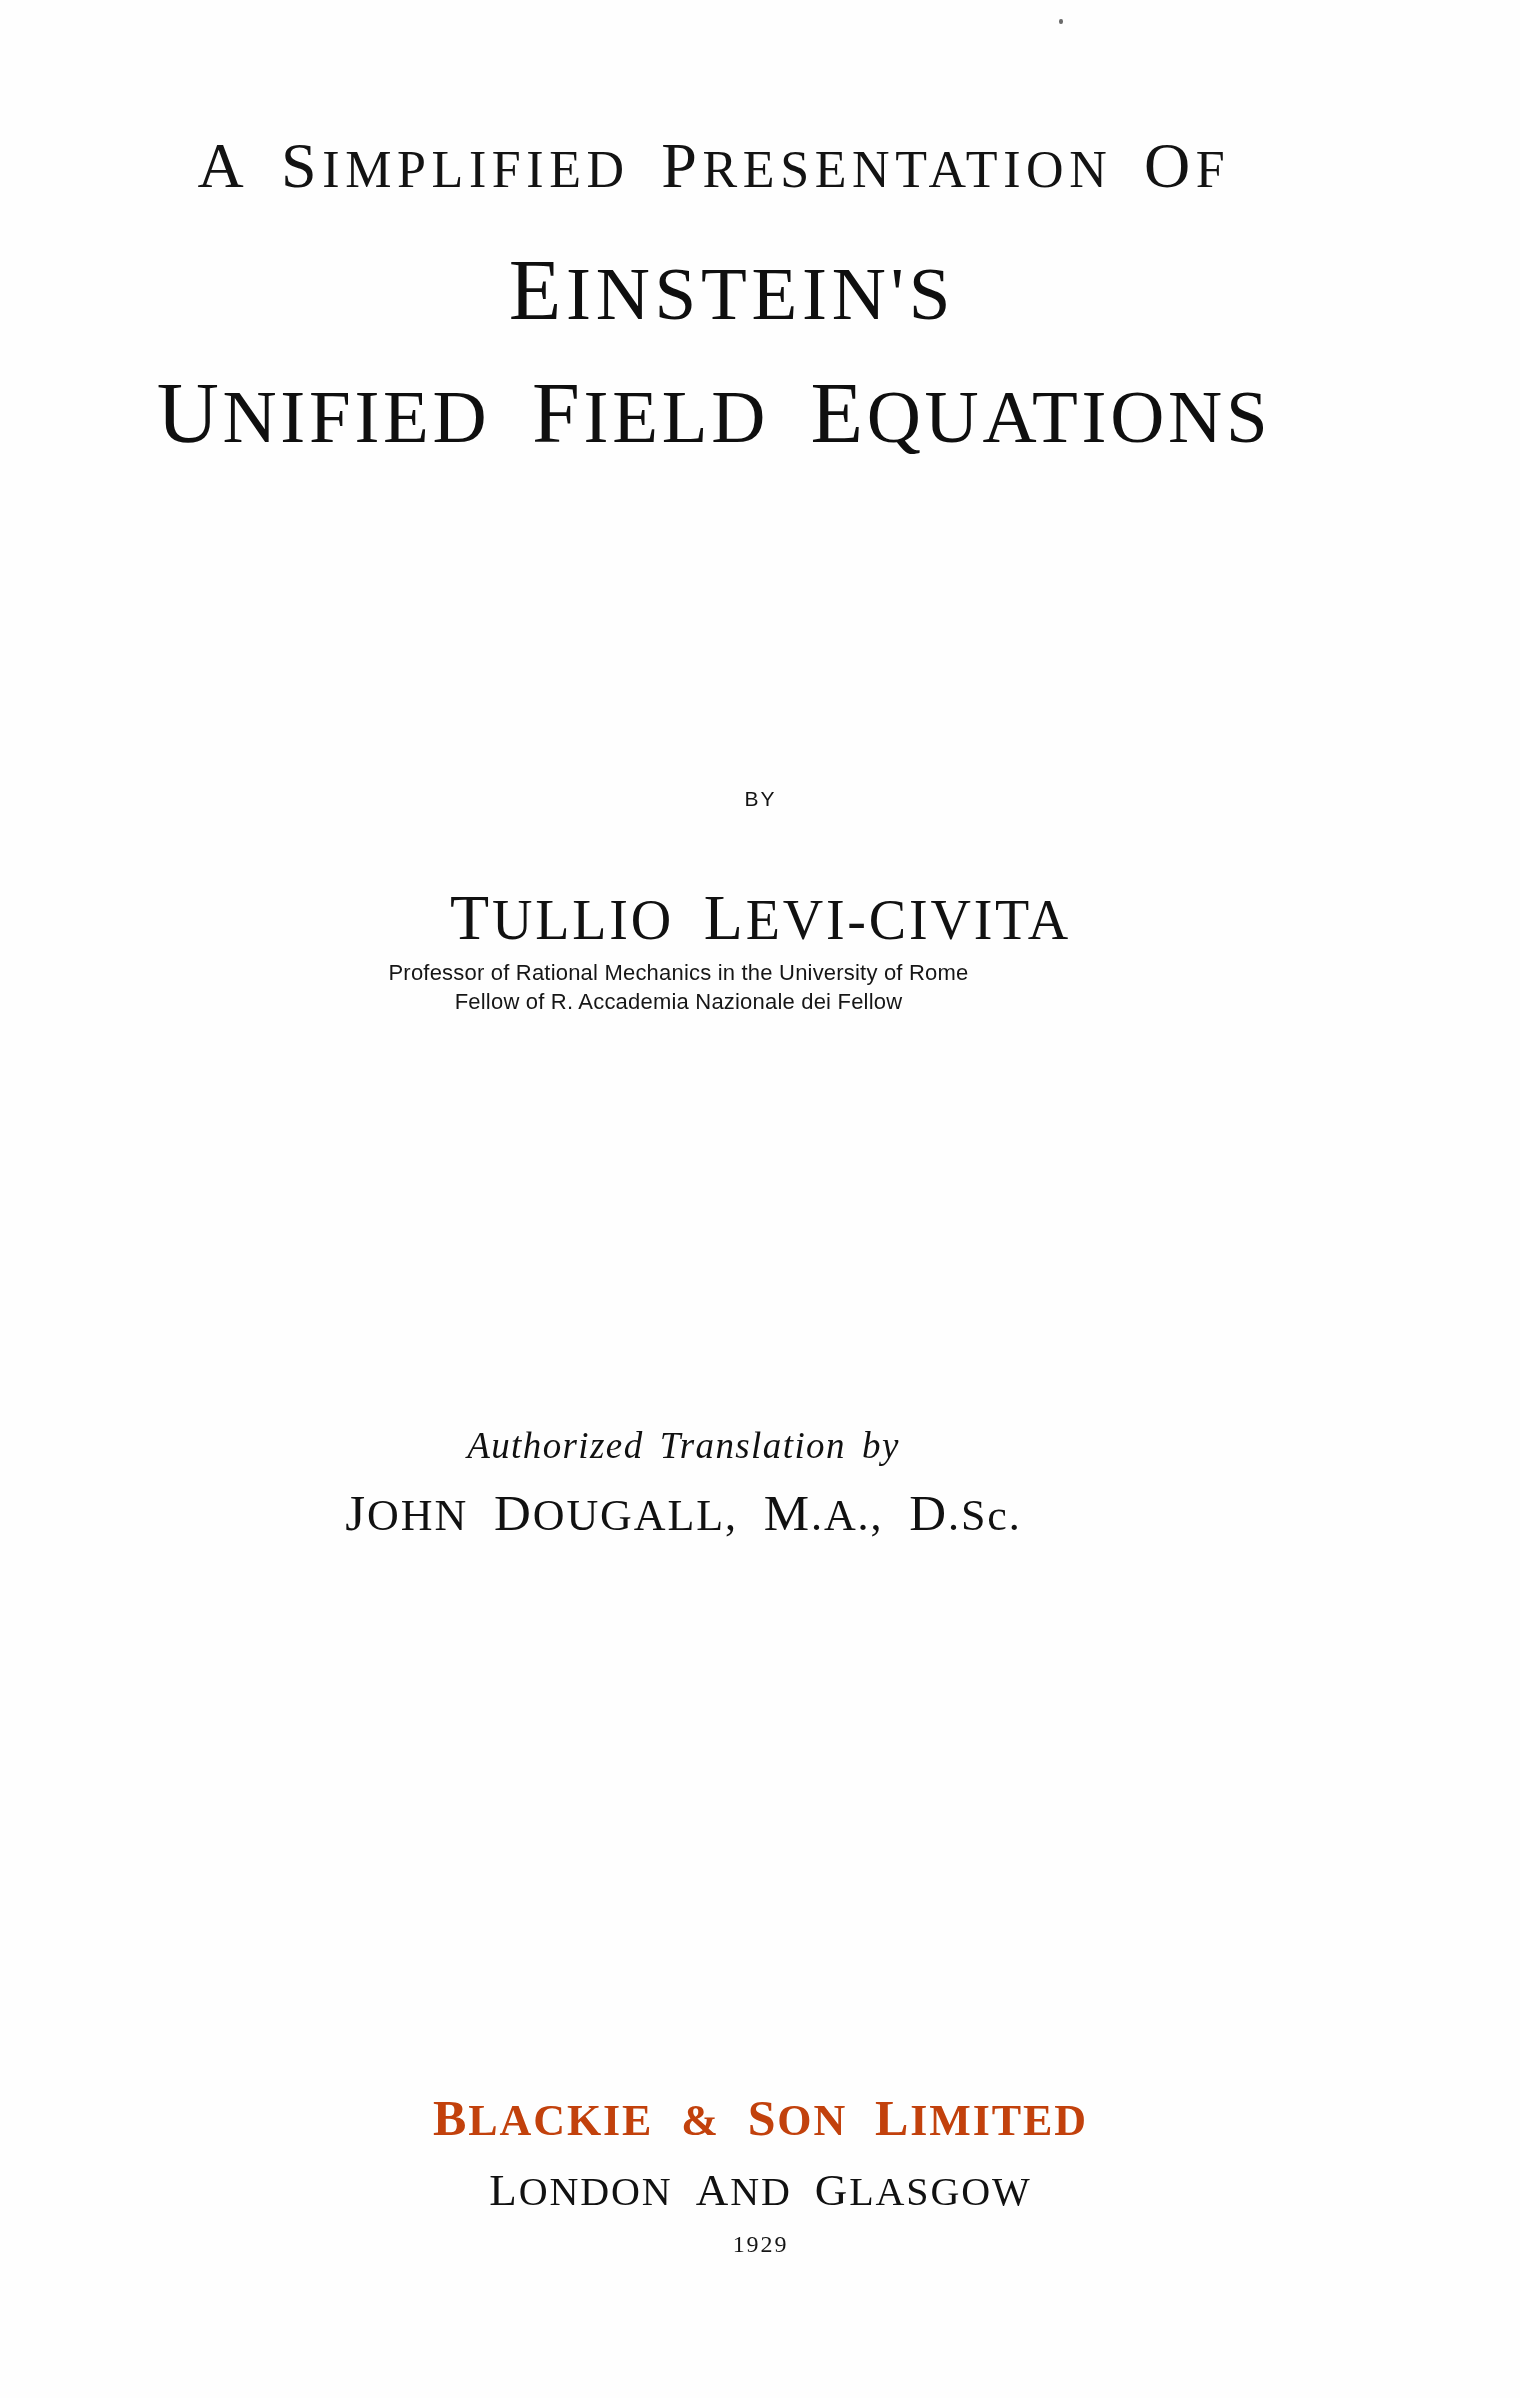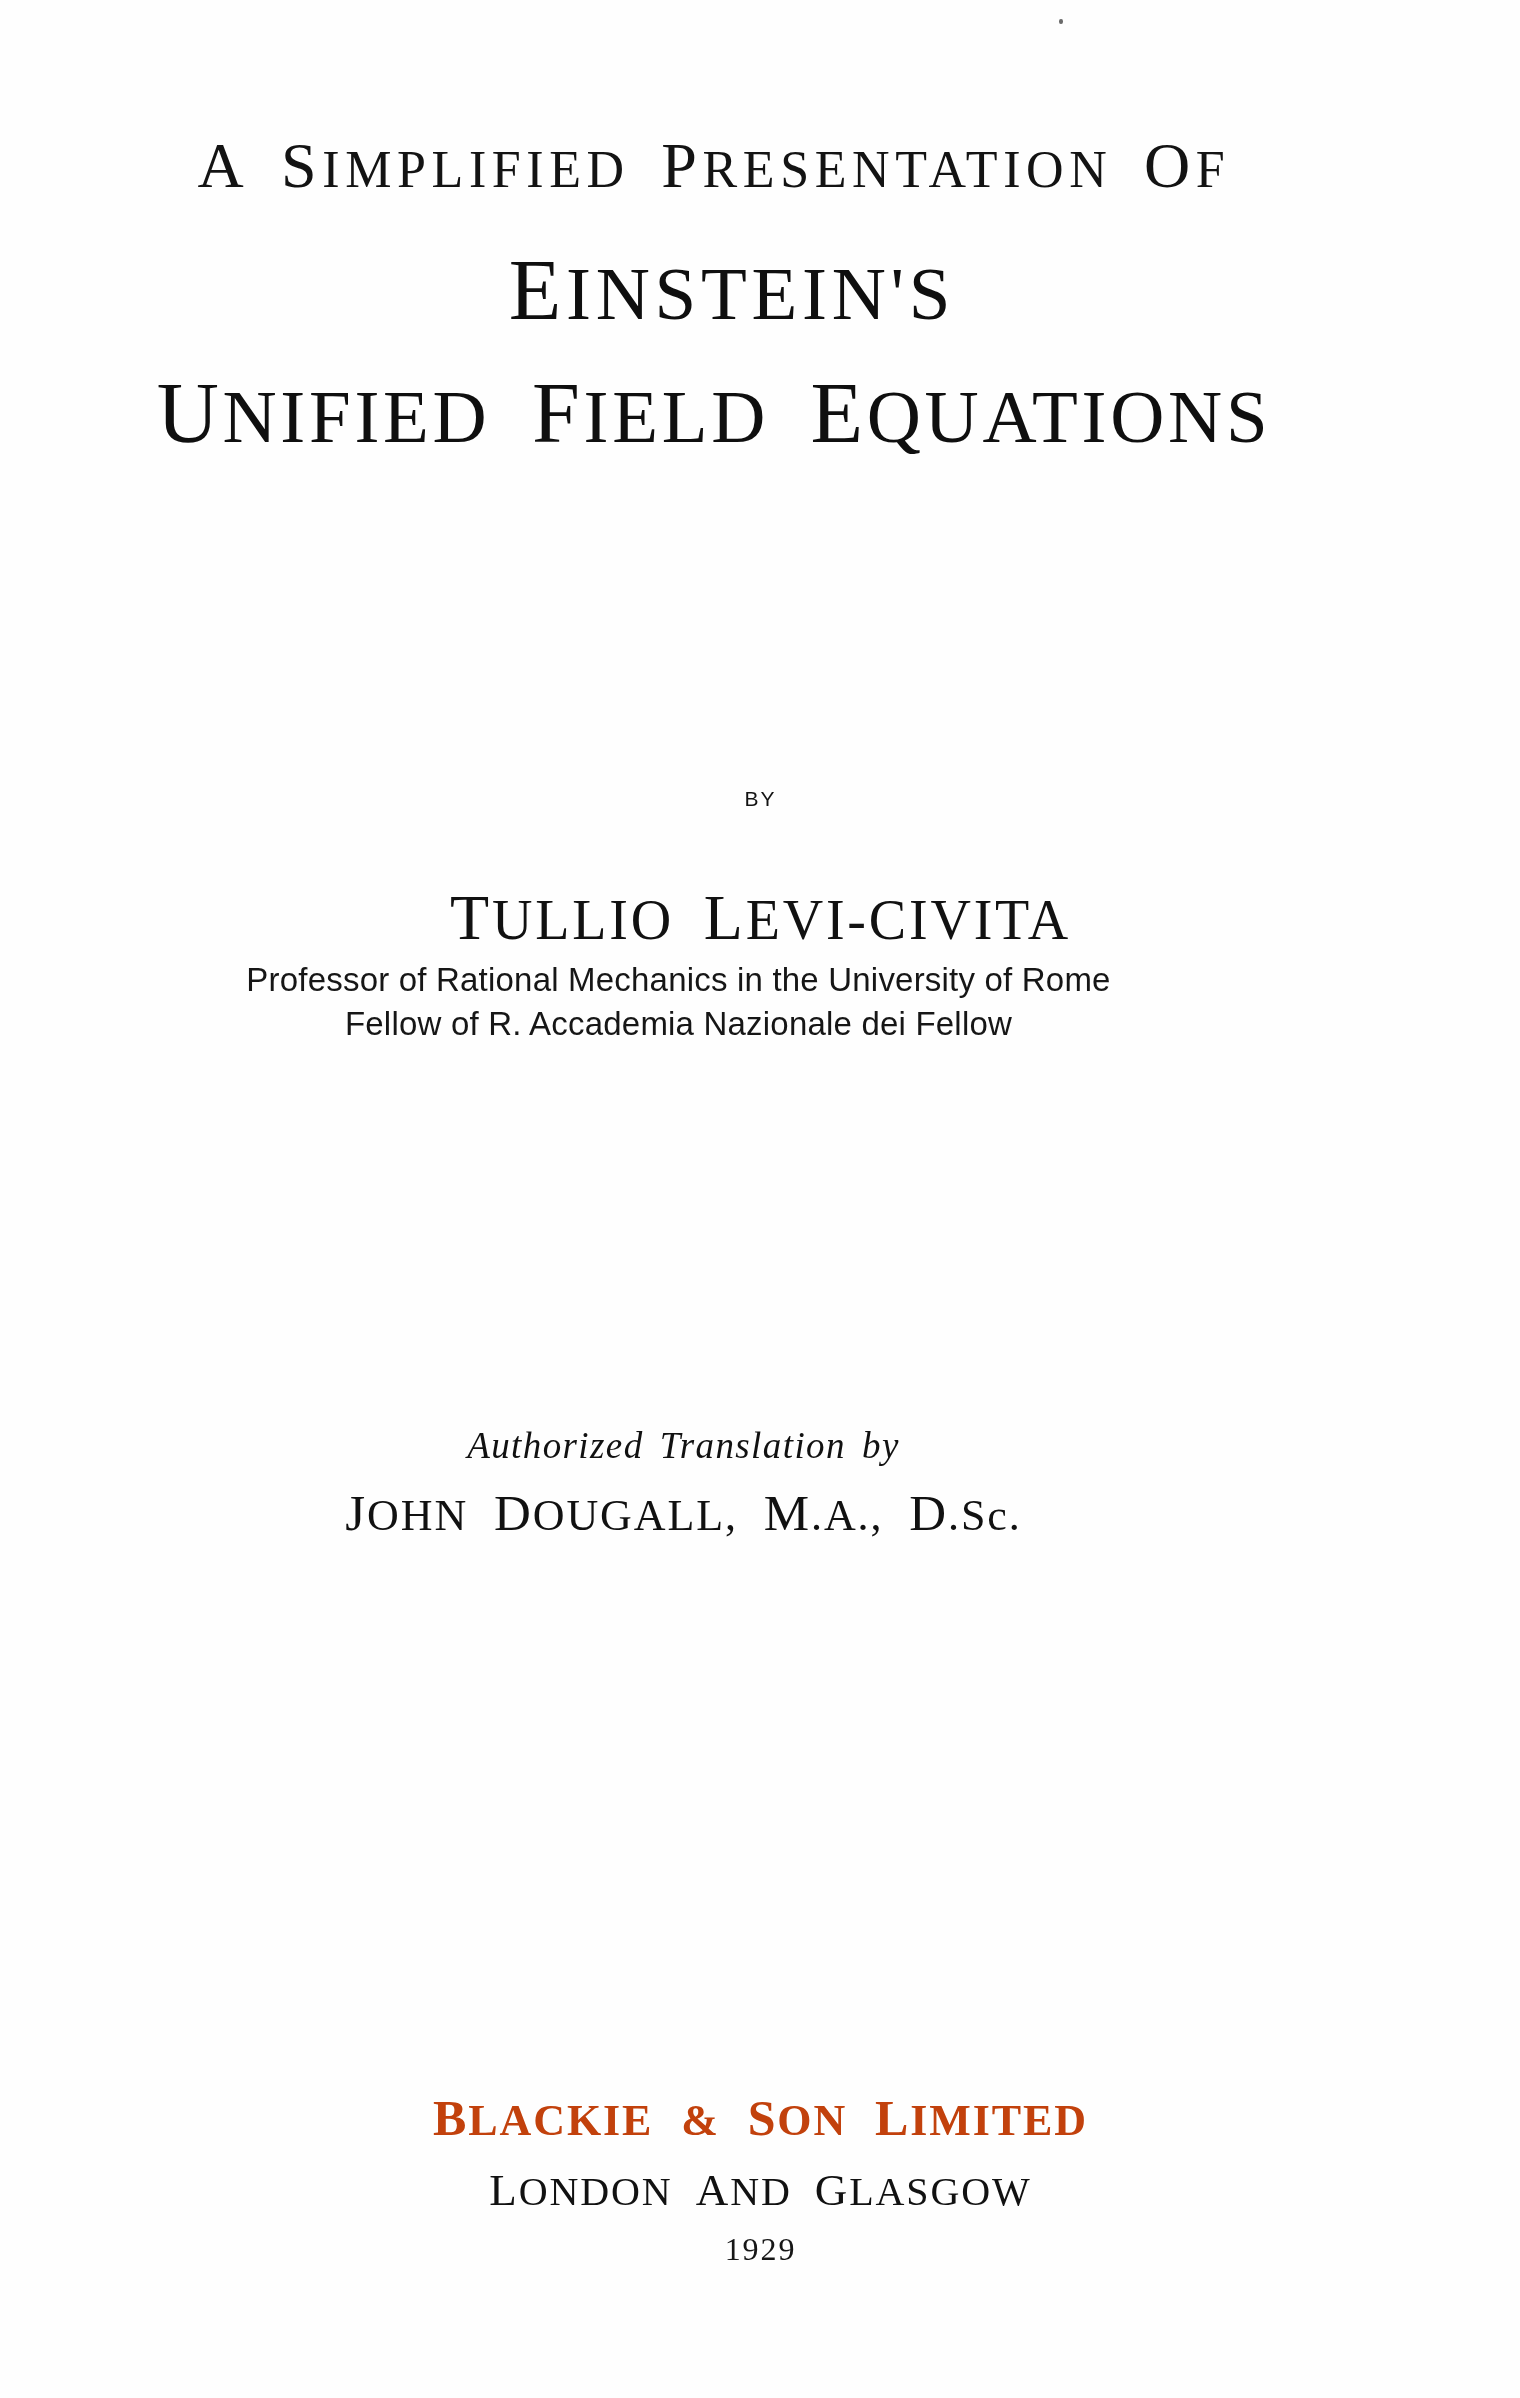--- a/index.html
+++ b/index.html
@@ -102,21 +102,21 @@
   }
   .author .cap { font-size: 64px; }
 
   .affil {
     position: absolute;
     top: 958px;
     left: 0;
     width: 1357px;
     text-align: center;
     font-family: "Liberation Sans", sans-serif;
-    font-size: 33px;
+    font-size: 22px;
     line-height: 1.33;
     color: #161616;
     letter-spacing: 0.2px;
   }
 
   .translation-block {
     position: absolute;
     top: 1424px;
     left: 0;
     width: 1367px;
@@ -163,21 +163,21 @@
     font-size: 40px;
     letter-spacing: 1.9px;
     word-spacing: 11.2px;
     color: #111111;
   }
   .cities .cap { font-size: 45px; }
 
   .year {
     margin-top: 15px;
     font-family: "Liberation Serif", serif;
-    font-size: 32px;
+    font-size: 24px;
     letter-spacing: 1.9px;
     color: #161616;
   }
 </style>
 </head>
 <body>
 
 <div class="page">
 
   <div class="speck"></div>

